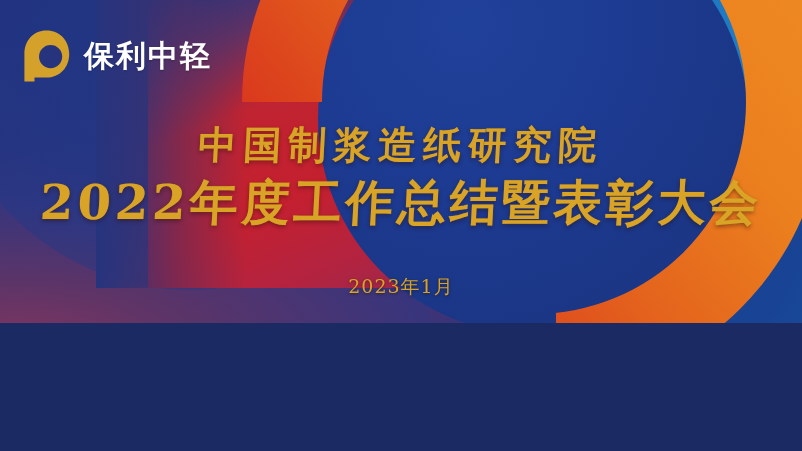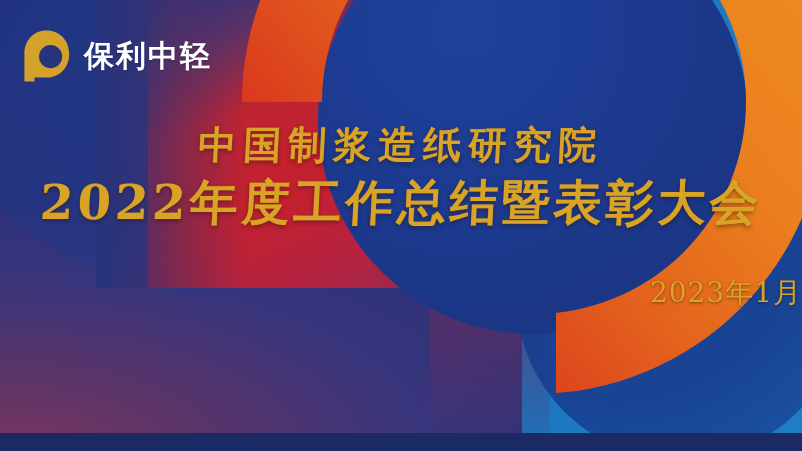--- a/index.html
+++ b/index.html
@@ -2,21 +2,21 @@
 <html lang="zh"><head>
 <meta charset="utf-8">
 <title>保利中轻 — 中国制浆造纸研究院 2022年度工作总结暨表彰大会</title>
 <style>
   html,body{margin:0;padding:0;background:#1b2a63;}
   *{box-sizing:border-box;}
 
   .slide{
     position:relative;
     width:802px;
-    height:433px;
+    height:323px;
     overflow:hidden;
     font-family:"Liberation Sans","DejaVu Sans",sans-serif;
     background:#0c4a6e;
     isolation:isolate;
   }
 
   
   .layer{position:absolute;inset:0;}
 
   
@@ -110,24 +110,24 @@
     line-height:1.08;
     white-space:nowrap;
     text-shadow:0 2px 4px rgba(40,10,10,.45), 0 0 1px rgba(217,164,37,.6);
     transform:skewX(-3deg);
   }
   .title-1{font-size:38px;letter-spacing:7px;}
   .title-2{font-size:48px;letter-spacing:4px;margin-top:12px;}
 
   .date{
     position:absolute;left:0;right:0;top:274px;
-    text-align:right;
+    text-align:center;
     color:#d9a425;
     font-family:"DejaVu Serif","Liberation Serif",serif;
-    font-size:28px;
+    font-size:19px;
     letter-spacing:1px;
     text-shadow:0 1px 3px rgba(30,10,10,.5);
   }
 </style>
 </head>
 <body>
 
 <div class="slide">
 
   <div class="layer bg-base"></div>

